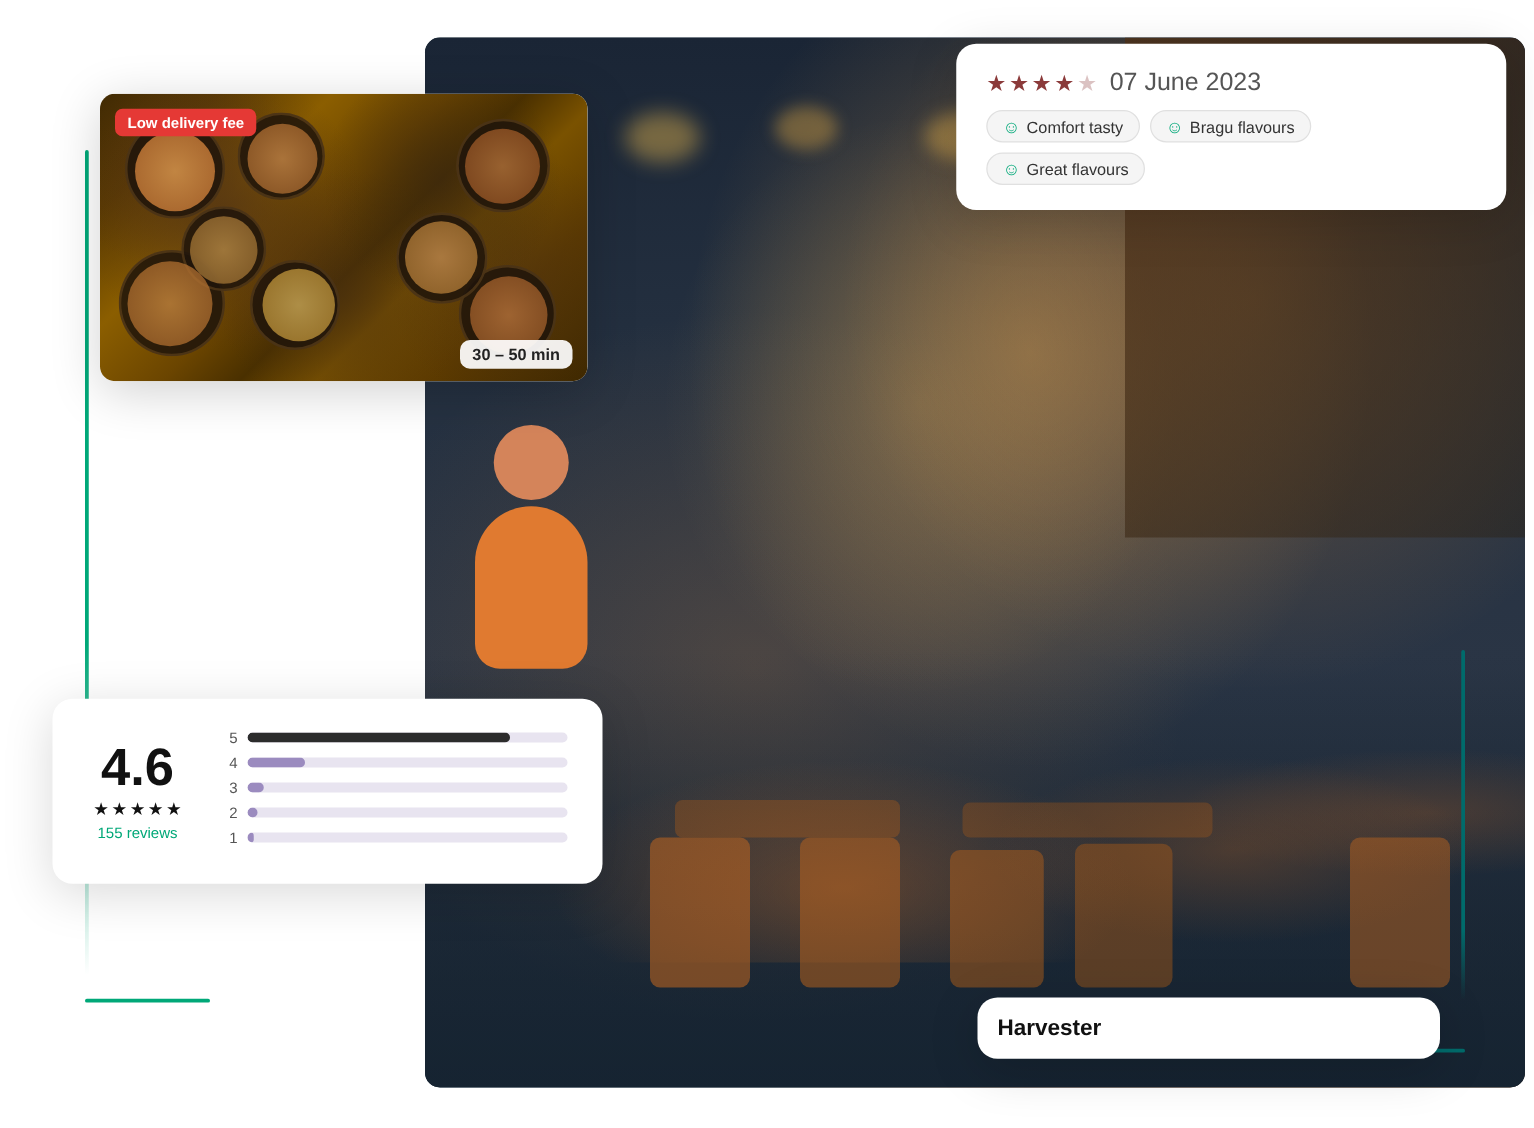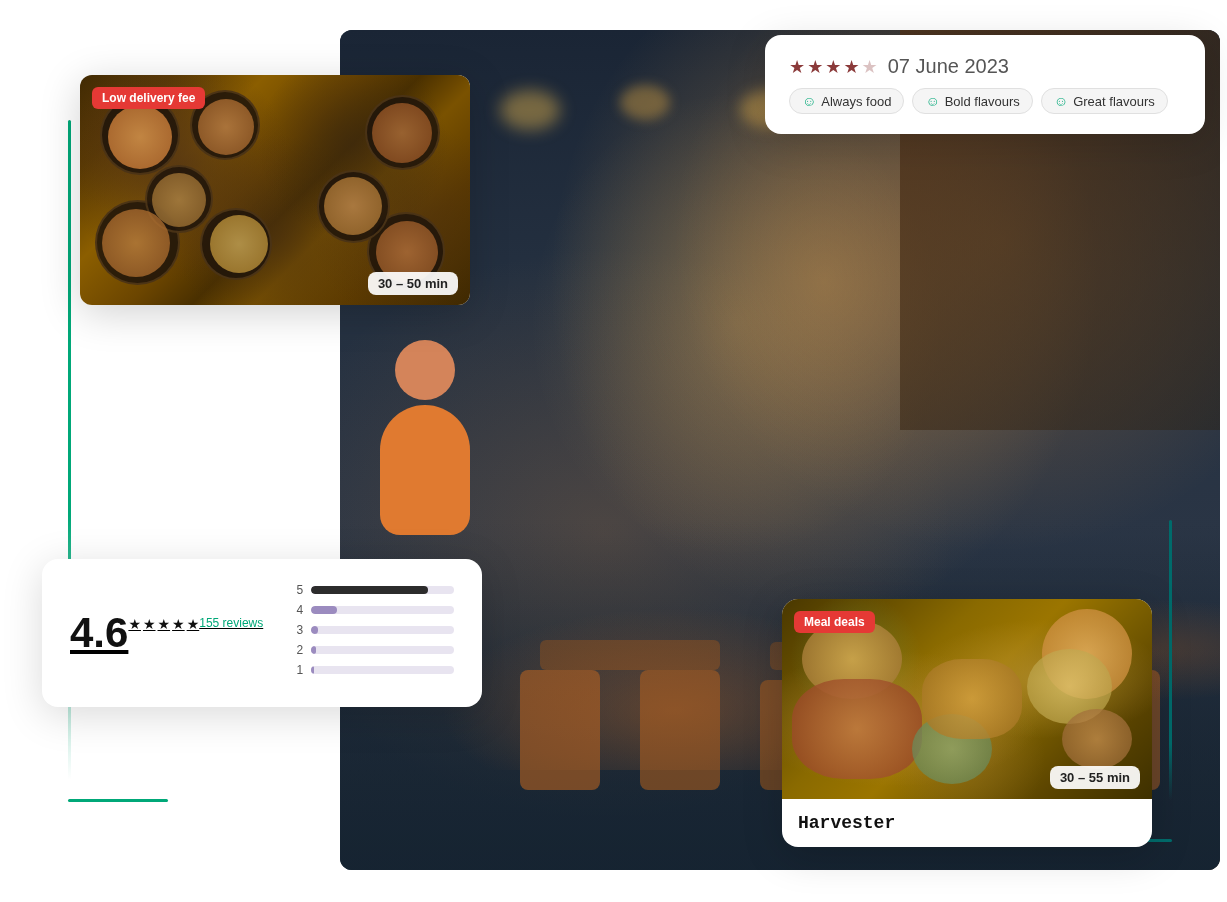--- a/index.html
+++ b/index.html
@@ -283,23 +283,23 @@
       box-shadow: 0 8px 40px rgba(0,0,0,0.15);
       padding: 24px 28px;
       z-index: 10;
       display: flex;
       gap: 30px;
       align-items: center;
     }
 
     .rating-score-section {
       display: flex;
-      align-items: flex-start;
+      flex-direction: column;
+      align-items: center;
       min-width: 80px;
-      text-decoration: underline;
     }
 
     .rating-number {
       font-size: 42px;
       font-weight: 700;
       color: #111;
       line-height: 1;
     }
 
     .rating-stars-row {
@@ -422,21 +422,20 @@
     }
 
     .card-harvester-info {
       padding: 14px 16px;
     }
 
     .card-harvester-name {
       font-size: 18px;
       font-weight: 700;
       color: #111;
-      font-family: Liberation Mono, monospace;
     }
   </style>
 </head>
 <body>
 
 <div class="scene">
 
   <div class="bg-restaurant">
 
     <div style="position:absolute;top:60px;left:160px;width:60px;height:40px;background:rgba(255,200,80,0.4);border-radius:50%;filter:blur(8px);"></div>
@@ -502,25 +501,25 @@
         <span class="star">★</span>
         <span class="star">★</span>
         <span class="star">★</span>
         <span class="star" style="opacity:0.3;">★</span>
       </div>
       <span class="review-date">07 June 2023</span>
     </div>
     <div class="review-tags">
       <div class="review-tag">
         <span class="tag-icon">☺</span>
-        <span>Always food</span>
+        <span>Comfort tasty</span>
       </div>
       <div class="review-tag">
         <span class="tag-icon">☺</span>
-        <span>Bold flavours</span>
+        <span>Bragu flavours</span>
       </div>
       <div class="review-tag">
         <span class="tag-icon">☺</span>
         <span>Great flavours</span>
       </div>
     </div>
   </div>
 
   <div class="card-rating">
     <div class="rating-score-section">
@@ -562,31 +561,18 @@
       <div class="bar-row">
         <span class="bar-label">1</span>
         <div class="bar-track">
           <div class="bar-fill bar-fill-purple" style="width: 2%;"></div>
         </div>
       </div>
     </div>
   </div>
 
   <div class="card-harvester">
-    <div class="card-harvester-image">
-
-      <div style="position:absolute;top:20px;left:20px;width:100px;height:80px;border-radius:50%;background:radial-gradient(circle,#d4a850,#9a7030);opacity:0.85;"></div>
-      <div style="position:absolute;top:10px;right:20px;width:90px;height:90px;border-radius:50%;background:radial-gradient(circle,#e8b060,#c08030);opacity:0.8;"></div>
-      <div style="position:absolute;bottom:20px;left:10px;width:130px;height:100px;border-radius:40%;background:radial-gradient(circle,#c07840,#904020);opacity:0.85;"></div>
-      <div style="position:absolute;bottom:15px;left:130px;width:80px;height:70px;border-radius:50%;background:radial-gradient(circle,#8ba870,#608050);opacity:0.75;"></div>
-      <div style="position:absolute;top:60px;left:140px;width:100px;height:80px;border-radius:40%;background:radial-gradient(circle,#d4a040,#a07020);opacity:0.8;"></div>
-      <div style="position:absolute;top:50px;right:40px;width:85px;height:75px;border-radius:50%;background:radial-gradient(circle,#e0c870,#b09840);opacity:0.7;"></div>
-      <div style="position:absolute;bottom:30px;right:20px;width:70px;height:60px;border-radius:50%;background:radial-gradient(circle,#c89050,#906030);opacity:0.75;"></div>
-
-      <div class="meal-deals-badge">Meal deals</div>
-      <div class="harvester-time">30 – 55 min</div>
-    </div>
     <div class="card-harvester-info">
       <div class="card-harvester-name">Harvester</div>
     </div>
   </div>
 
 </div>
 
 </body></html>

